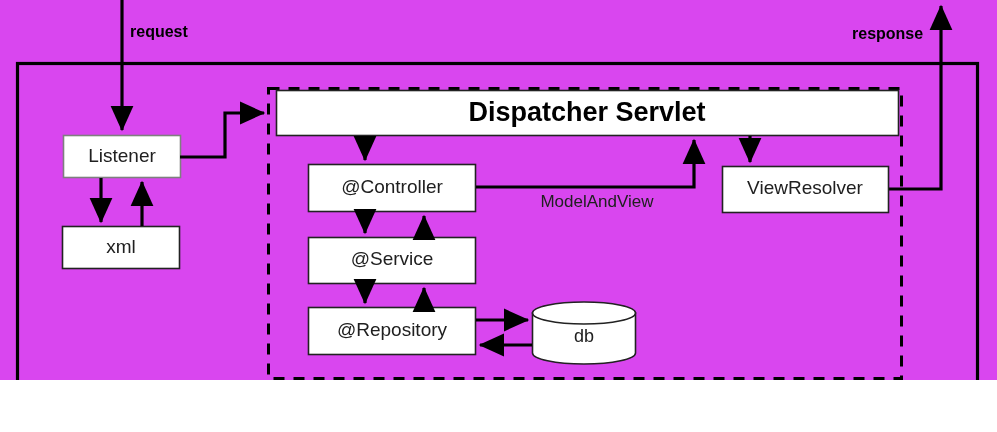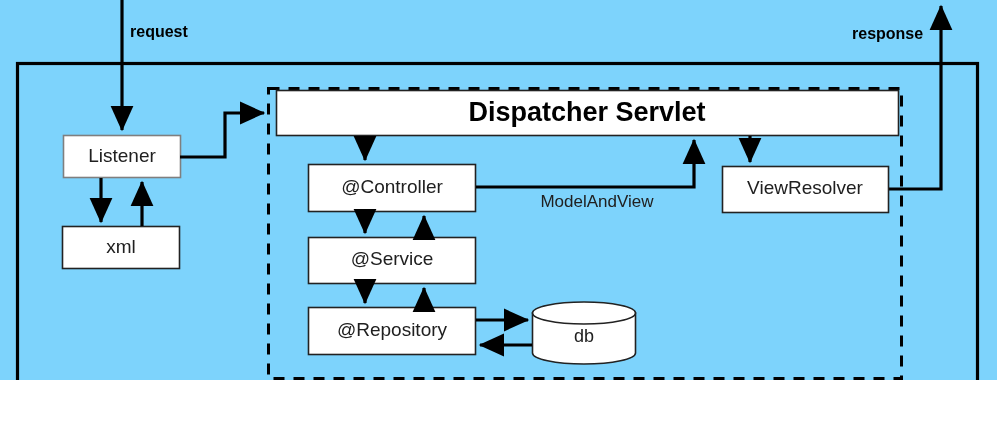--- a/index.html
+++ b/index.html
@@ -7,21 +7,21 @@
     padding: 0;
     background: #ffffff;
   }
   body {
     font-family: "Liberation Sans", sans-serif;
   }
   #canvas {
     position: relative;
     width: 997px;
     height: 380px;
-    background: #7dd3fc;
+    background: #d946ef;
     overflow: hidden;
   }
   #diagram-svg {
     position: absolute;
     left: 0;
     top: 0;
     width: 997px;
     height: 432px;
   }
   .node-label {

